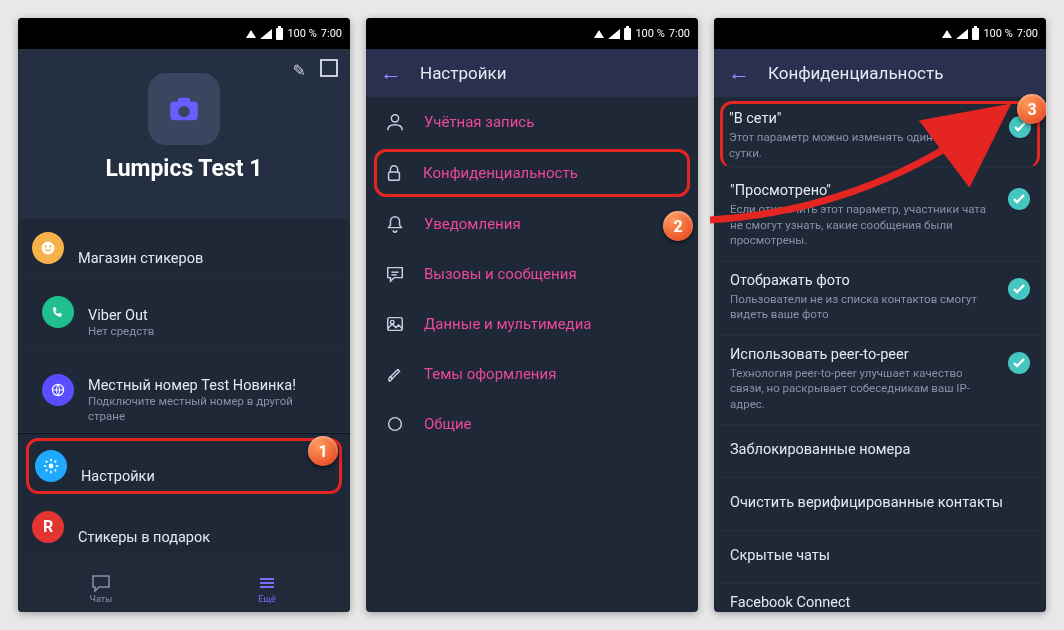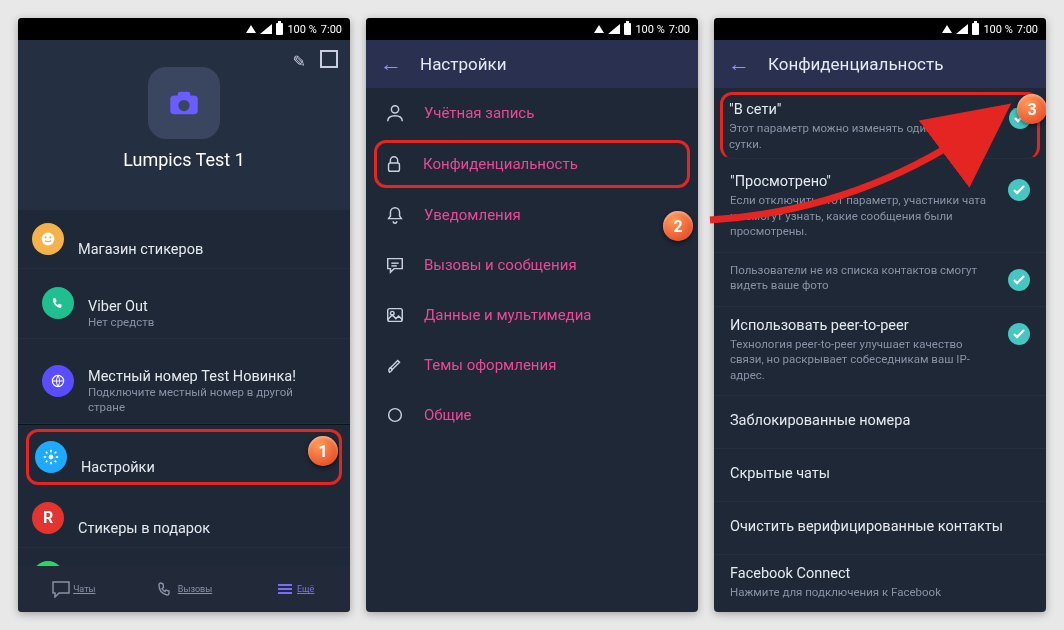--- a/index.html
+++ b/index.html
@@ -19,54 +19,54 @@
     background: #1e2836;
     border-radius: 4px;
     box-shadow: 0 2px 8px rgba(0,0,0,.3);
     overflow: hidden;
     display: flex;
     flex-direction: column;
     color: #e6eaf0;
     position: relative;
   }
   .statusbar {
-    height: 22px;
+    height: 31px;
     background: #000;
     display: flex;
     justify-content: flex-end;
     align-items: center;
     gap: 4px;
     padding: 0 8px;
     font-size: 11px;
     color: #fff;
   }
   .statusbar .tri { width:0; height:0; border-left:5px solid transparent; border-right:5px solid transparent; border-bottom:8px solid #fff; }
   .statusbar .sig { width:0; height:0; border-style:solid; border-width:0 0 10px 12px; border-color:transparent transparent #fff transparent; }
   .statusbar .batt { width:7px; height:12px; background:#fff; border-radius:1px; position:relative; }
   .statusbar .batt::before { content:""; position:absolute; top:-2px; left:2px; width:3px; height:2px; background:#fff; }
 
   
   .p1-header { height: 170px; background:#242f41; position:relative; display:flex; flex-direction:column; align-items:center; justify-content:center; }
   .p1-header .edit { position:absolute; top:12px; right:44px; color:#c9cee0; font-size:16px; }
   .p1-header .qr { position:absolute; top:10px; right:12px; width:18px; height:18px; border:2px solid #c9cee0; }
   .avatar { width:72px; height:72px; border-radius:18px; background:#3a4660; display:flex; align-items:center; justify-content:center; margin-bottom:10px;}
   .avatar svg { width:30px; height:26px; }
-  .p1-name { font-size:18px; font-weight:400; color:#fff; }
+  .p1-name { font-size:23px; font-weight:700; color:#fff; }
   .p1-sub  { font-size:12px; color:#5a6478; margin-top:2px; height:12px;}
   .menu { flex:1; overflow:hidden; }
   .mrow { display:flex; align-items:center; padding:10px 14px; gap:14px; border-bottom:1px solid rgba(255,255,255,.03);}
   .mrow.small{padding:8px 24px;}
   .mcircle { width:32px; height:32px; border-radius:50%; display:flex; align-items:center; justify-content:center; flex-shrink:0;}
   .mtext { display:flex; flex-direction:column;margin-top:21px; }
   .mtitle { font-size:14.5px; color:#e6eaf0;}
   .msub   { font-size:11.5px; color:#8892a6; line-height:1.3;}
   .hl-red { border:3px solid #e52521; border-radius:12px; margin:4px 8px; padding:6px 6px !important;}
   .hl-red.inner{margin:0; padding:10px 6px !important;}
   .p1-bottom { height:46px; background:#222a3a; display:flex;}
-  .navitem{ flex:1; display:flex; flex-direction:row; align-items:center; justify-content:center; gap:2px; font-size:9px; color:#8892a6;text-decoration:underline;}
+  .navitem{ flex:1; display:flex; flex-direction:column; align-items:center; justify-content:center; gap:2px; font-size:9px; color:#8892a6;}
   .navitem.active{ color:#7b6bff;}
   .navitem svg{width:20px;height:18px;}
 
   
   .titlebar{ height:48px; background:#2a3150; display:flex; align-items:center; gap:18px; padding:0 14px;}
   .back{ color:#9b8cff; font-size:22px; line-height:1;}
   .tbtitle{ font-size:17px; color:#e6eaf0;}
   .slist{ flex:1; overflow:hidden;}
   .srow{ display:flex; align-items:center; gap:18px; padding:14px 18px;}
   .sicon{ width:22px; height:22px; display:flex; align-items:center; justify-content:center; color:#c9cee0; flex-shrink:0;}
@@ -193,26 +193,20 @@
         </div>
     </div>
   </div>
   <div class="p1-bottom">
     <div class="navitem">
         <svg viewBox="0 0 20 18">
           <path d="M2 2 H18 V13 H8 L4 17 V13 H2 Z" fill="none" stroke="currentColor" stroke-width="1.5"></path>
         </svg>
         <span>Чаты</span>
       </div>
-    <div class="navitem">
-        <svg viewBox="0 0 20 18">
-          <path d="M5 3 Q3 3 3 5 Q3 13 11 15 Q13 15 13 13 L13 11 L10 10 L9 11.5 Q7 10.5 6 8.5 L7.5 7.5 L7 4 Z" fill="none" stroke="currentColor" stroke-width="1.4"></path>
-        </svg>
-        <span>Вызовы</span>
-      </div>
     <div class="navitem active">
         <svg viewBox="0 0 20 18">
           <line x1="3" y1="5" x2="17" y2="5" stroke="currentColor" stroke-width="2"></line>
           <line x1="3" y1="9" x2="17" y2="9" stroke="currentColor" stroke-width="2"></line>
           <line x1="3" y1="13" x2="17" y2="13" stroke="currentColor" stroke-width="2"></line>
         </svg>
         <span>Ещё</span>
       </div>
   </div>
   <div class="badge b1" style="left:290px; top:418px;">1</div>
@@ -329,20 +323,21 @@
         <div class="psub">Если отключить этот параметр, участники чата не смогут узнать, какие сообщения были просмотрены.</div>
       </div>
       <div class="check">
           <svg viewBox="0 0 12 10">
             <path d="M1 5 l3 3 l7-7"></path>
           </svg>
         </div>
     </div>
     <div class="prow">
       <div class="ptextcol">
+        <div class="ptitle">Отображать фото</div>
         <div class="psub">Пользователи не из списка контактов смогут видеть ваше фото</div>
       </div>
       <div class="check">
           <svg viewBox="0 0 12 10">
             <path d="M1 5 l3 3 l7-7"></path>
           </svg>
         </div>
     </div>
     <div class="prow">
       <div class="ptextcol">
@@ -352,24 +347,24 @@
       <div class="check">
           <svg viewBox="0 0 12 10">
             <path d="M1 5 l3 3 l7-7"></path>
           </svg>
         </div>
     </div>
     <div class="linkrow">
         <div class="ptitle">Заблокированные номера</div>
       </div>
     <div class="linkrow">
+        <div class="ptitle">Очистить верифицированные контакты</div>
+      </div>
+    <div class="linkrow">
         <div class="ptitle">Скрытые чаты</div>
-      </div>
-    <div class="linkrow">
-        <div class="ptitle">Очистить верифицированные контакты</div>
       </div>
     <div class="prow" style="border-bottom:none;">
       <div class="ptextcol">
         <div class="ptitle">Facebook Connect</div>
         <div class="psub">Нажмите для подключения к Facebook</div>
       </div>
     </div>
   </div>
   <div class="badge b3" style="left:303px; top:76px;">3</div>
 </div>

